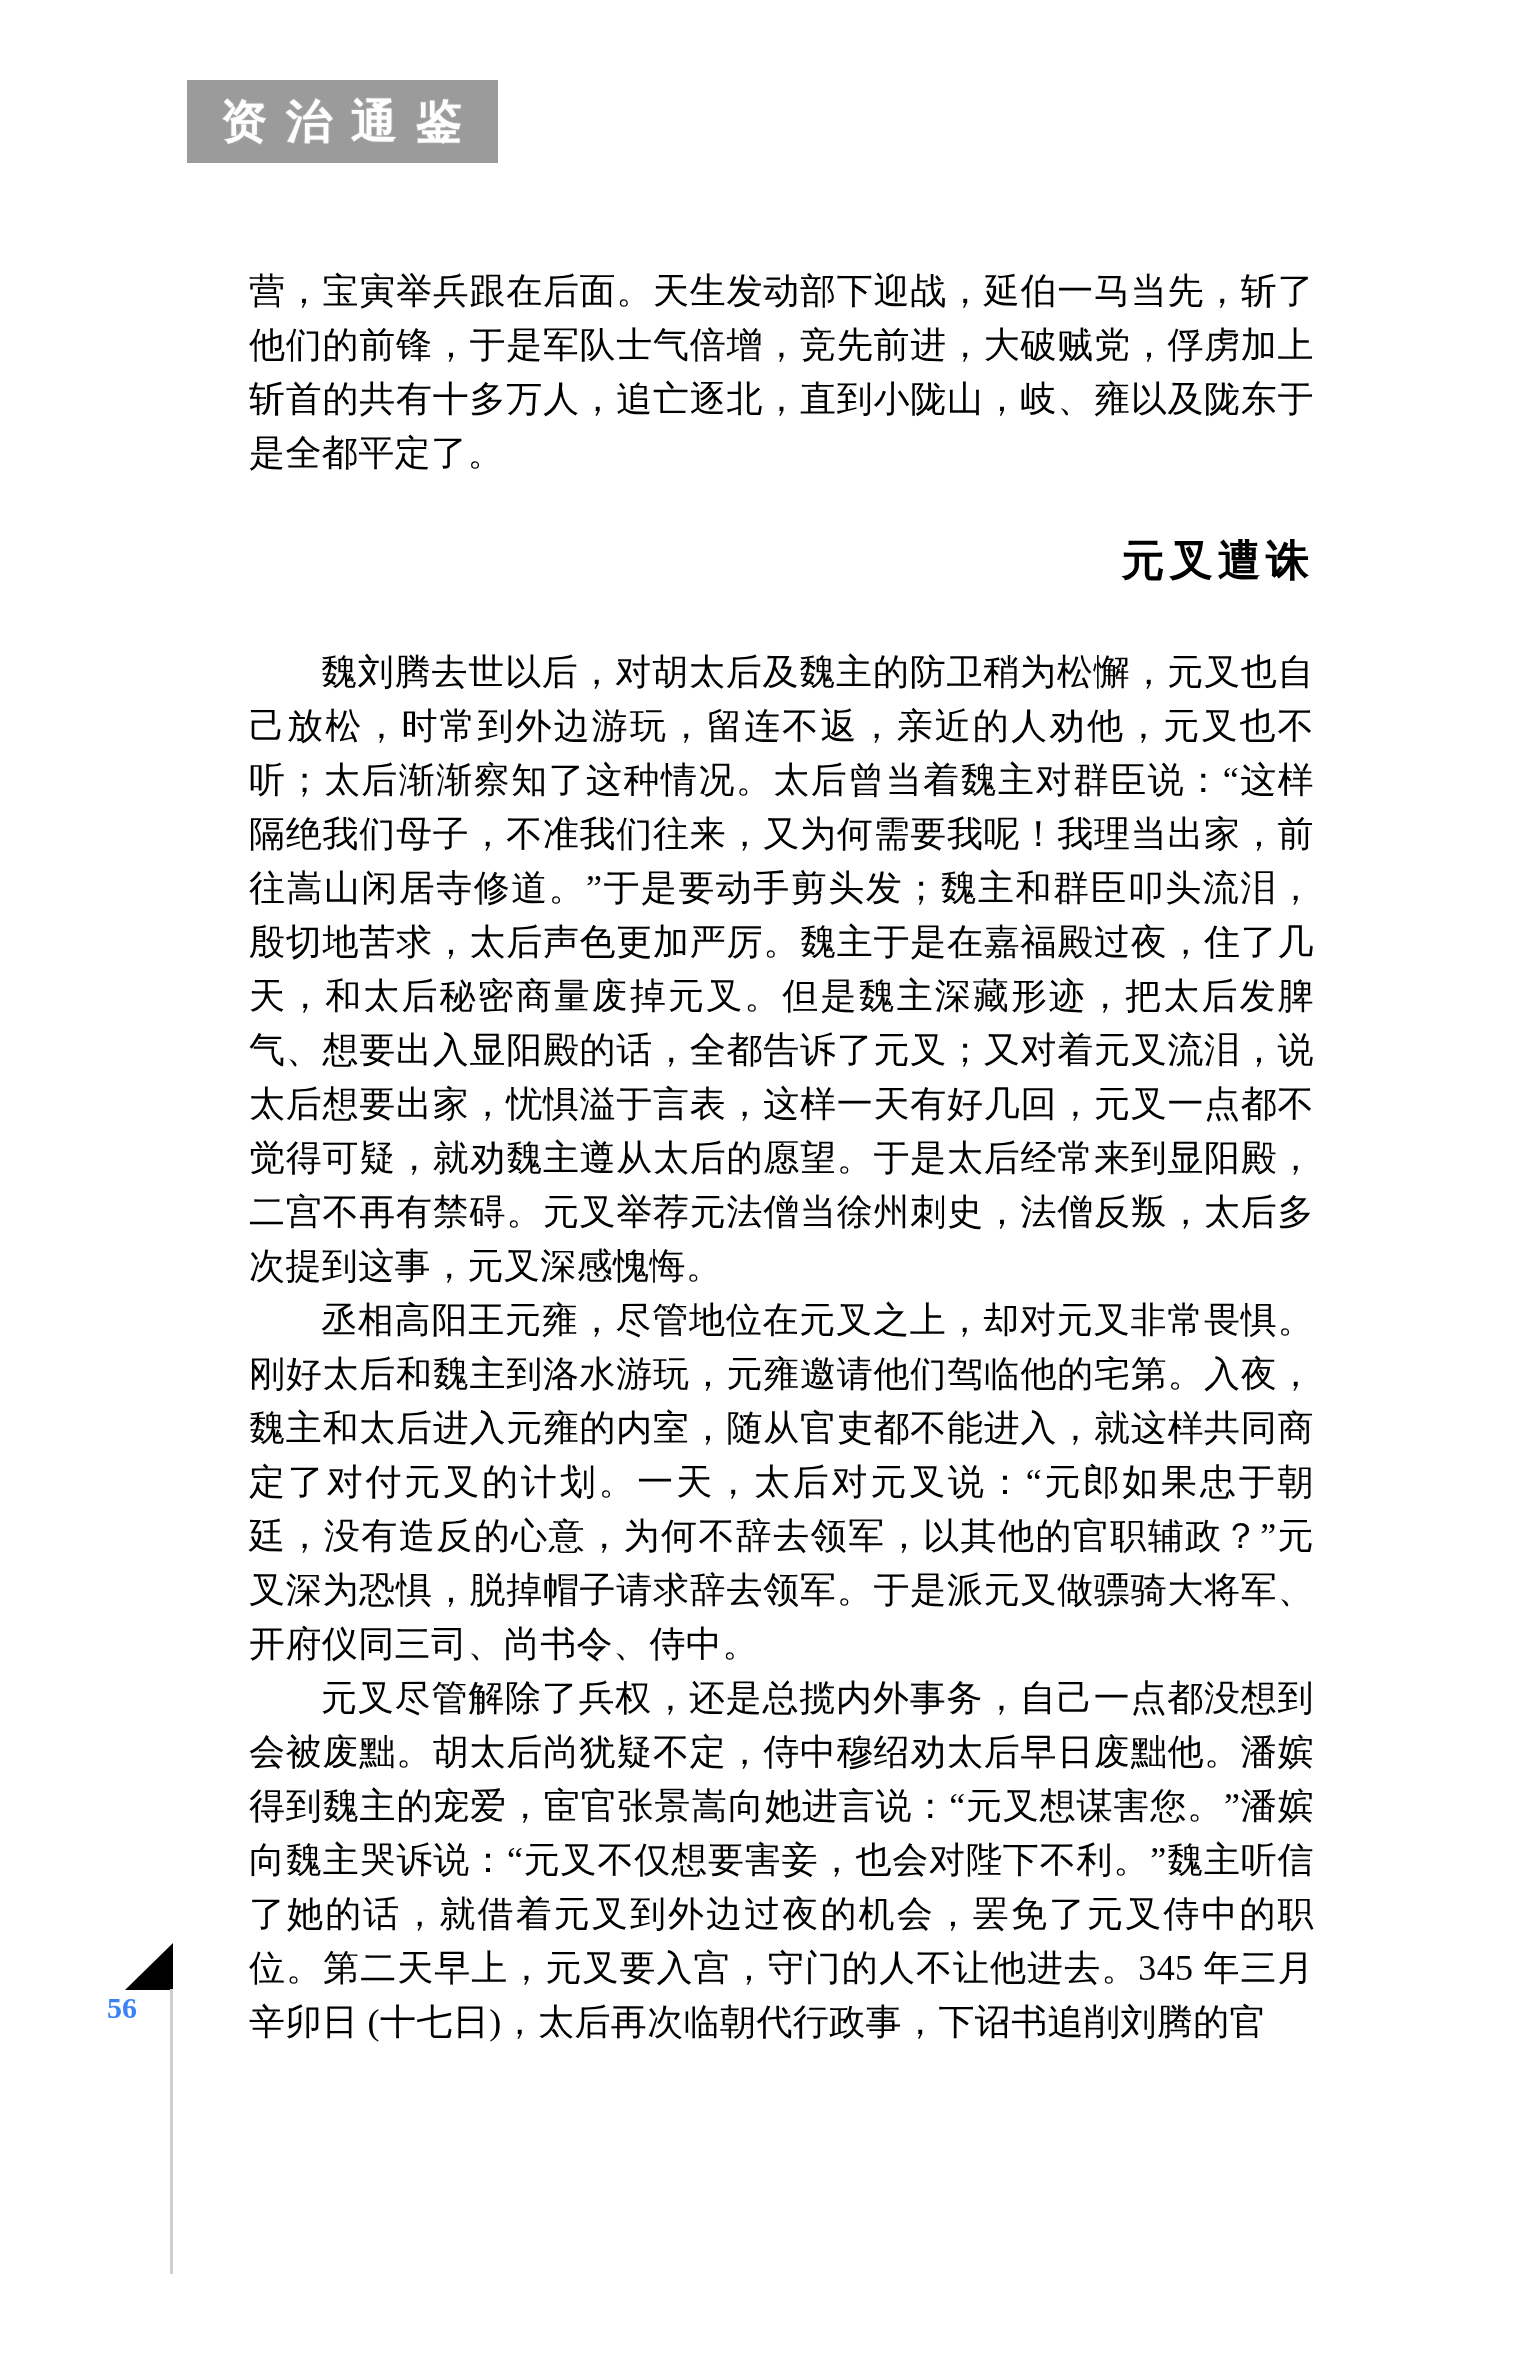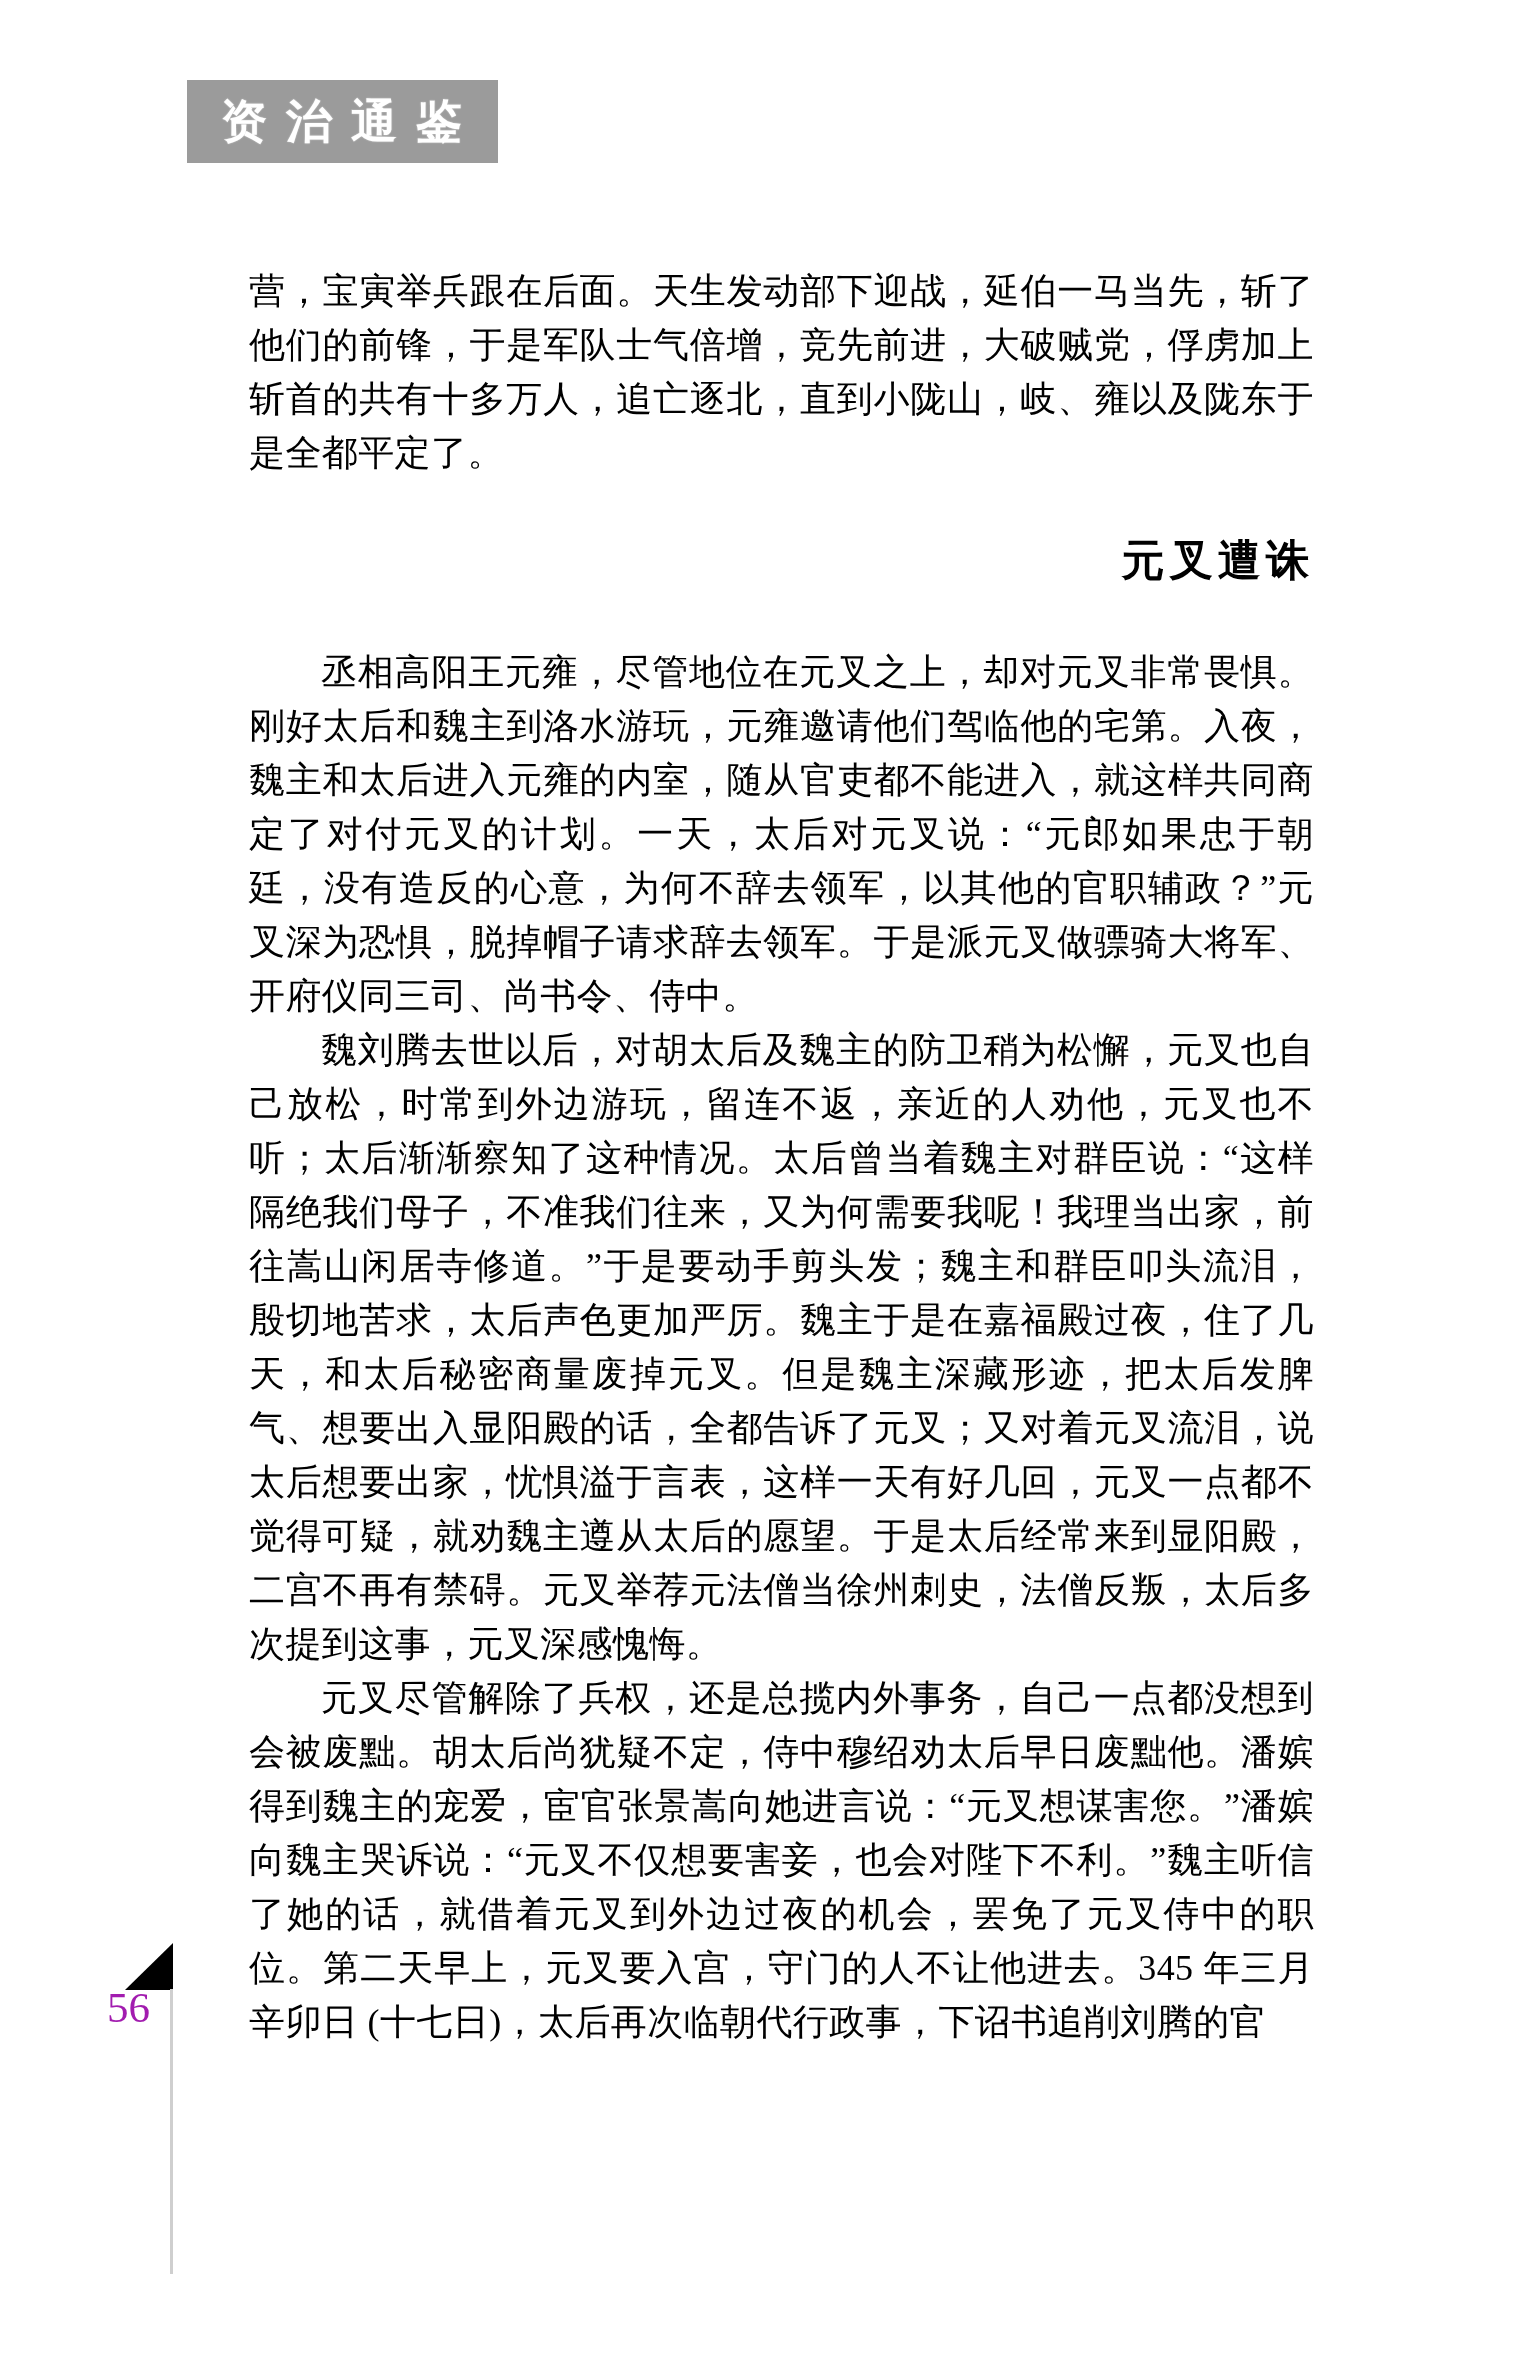--- a/index.html
+++ b/index.html
@@ -82,42 +82,43 @@
     left: 170px;
     top: 1989px;
     width: 2.6px;
     height: 285px;
     background: #cfcfcf;
   }
   .page-number {
     position: absolute;
     left: 107px;
     top: 1984px;
-    font-size: 43px;
+    font-size: 30px;
     line-height: 48px;
-    color: #a21caf;
+    color: #3b82f6;
     font-family: "Liberation Serif", "DejaVu Serif", serif;
+    font-weight: bold;
   }
 </style>
 </head>
 <body>
 
 <div class="logo-box">
   <span class="logo-text">资治通鉴</span>
 </div>
 
 <div class="text-column">
 
   <p class="para">营，宝寅举兵跟在后面。天生发动部下迎战，延伯一马当先，斩了他们的前锋，于是军队士气倍增，竞先前进，大破贼党，俘虏加上斩首的共有十多万人，追亡逐北，直到小陇山，岐、雍以及陇东于是全都平定了。</p>
 
   <h2 class="section-title">元叉遭诛</h2>
 
+  <p class="para indent">魏刘腾去世以后，对胡太后及魏主的防卫稍为松懈，元叉也自己放松，时常到外边游玩，留连不返，亲近的人劝他，元叉也不听；太后渐渐察知了这种情况。太后曾当着魏主对群臣说：“这样隔绝我们母子，不准我们往来，又为何需要我呢！我理当出家，前往嵩山闲居寺修道。”于是要动手剪头发；魏主和群臣叩头流泪，殷切地苦求，太后声色更加严厉。魏主于是在嘉福殿过夜，住了几天，和太后秘密商量废掉元叉。但是魏主深藏形迹，把太后发脾气、想要出入显阳殿的话，全都告诉了元叉；又对着元叉流泪，说太后想要出家，忧惧溢于言表，这样一天有好几回，元叉一点都不觉得可疑，就劝魏主遵从太后的愿望。于是太后经常来到显阳殿，二宫不再有禁碍。元叉举荐元法僧当徐州刺史，法僧反叛，太后多次提到这事，元叉深感愧悔。</p>
+
   <p class="para indent">丞相高阳王元雍，尽管地位在元叉之上，却对元叉非常畏惧。刚好太后和魏主到洛水游玩，元雍邀请他们驾临他的宅第。入夜，魏主和太后进入元雍的内室，随从官吏都不能进入，就这样共同商定了对付元叉的计划。一天，太后对元叉说：“元郎如果忠于朝廷，没有造反的心意，为何不辞去领军，以其他的官职辅政？”元叉深为恐惧，脱掉帽子请求辞去领军。于是派元叉做骠骑大将军、开府仪同三司、尚书令、侍中。</p>
-
-  <p class="para indent">魏刘腾去世以后，对胡太后及魏主的防卫稍为松懈，元叉也自己放松，时常到外边游玩，留连不返，亲近的人劝他，元叉也不听；太后渐渐察知了这种情况。太后曾当着魏主对群臣说：“这样隔绝我们母子，不准我们往来，又为何需要我呢！我理当出家，前往嵩山闲居寺修道。”于是要动手剪头发；魏主和群臣叩头流泪，殷切地苦求，太后声色更加严厉。魏主于是在嘉福殿过夜，住了几天，和太后秘密商量废掉元叉。但是魏主深藏形迹，把太后发脾气、想要出入显阳殿的话，全都告诉了元叉；又对着元叉流泪，说太后想要出家，忧惧溢于言表，这样一天有好几回，元叉一点都不觉得可疑，就劝魏主遵从太后的愿望。于是太后经常来到显阳殿，二宫不再有禁碍。元叉举荐元法僧当徐州刺史，法僧反叛，太后多次提到这事，元叉深感愧悔。</p>
 
   <p class="para indent">元叉尽管解除了兵权，还是总揽内外事务，自己一点都没想到会被废黜。胡太后尚犹疑不定，侍中穆绍劝太后早日废黜他。潘嫔得到魏主的宠爱，宦官张景嵩向她进言说：“元叉想谋害您。”潘嫔向魏主哭诉说：“元叉不仅想要害妾，也会对陛下不利。”魏主听信了她的话，就借着元叉到外边过夜的机会，罢免了元叉侍中的职位。第二天早上，元叉要入宫，守门的人不让他进去。345 年三月辛卯日 (十七日)，太后再次临朝代行政事，下诏书追削刘腾的官</p>
 
 </div>
 
 <div class="corner-triangle"></div>
 <div class="vertical-rule"></div>
 <div class="page-number">56</div>
 
 

